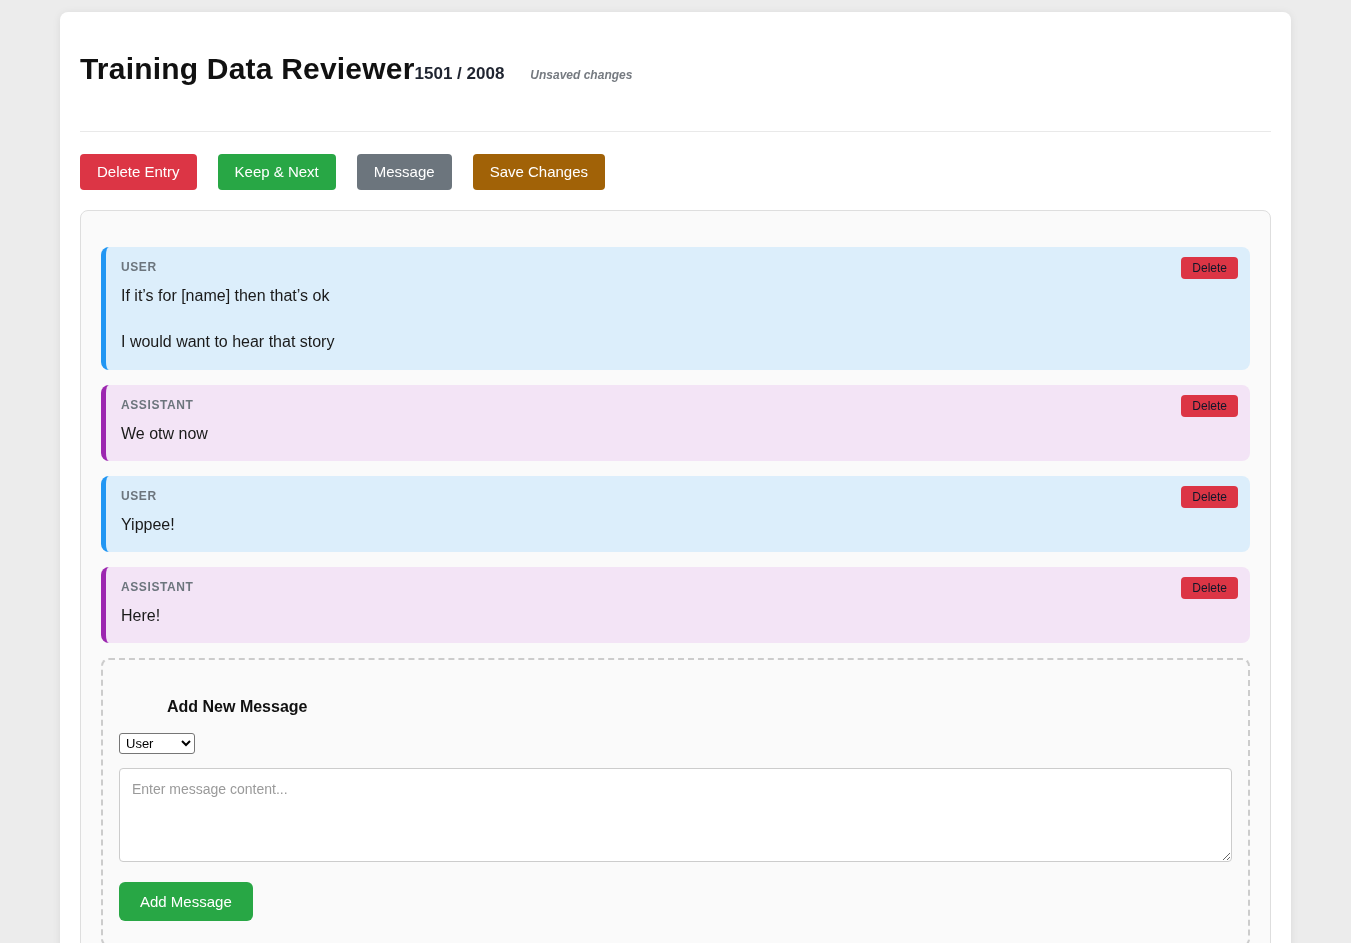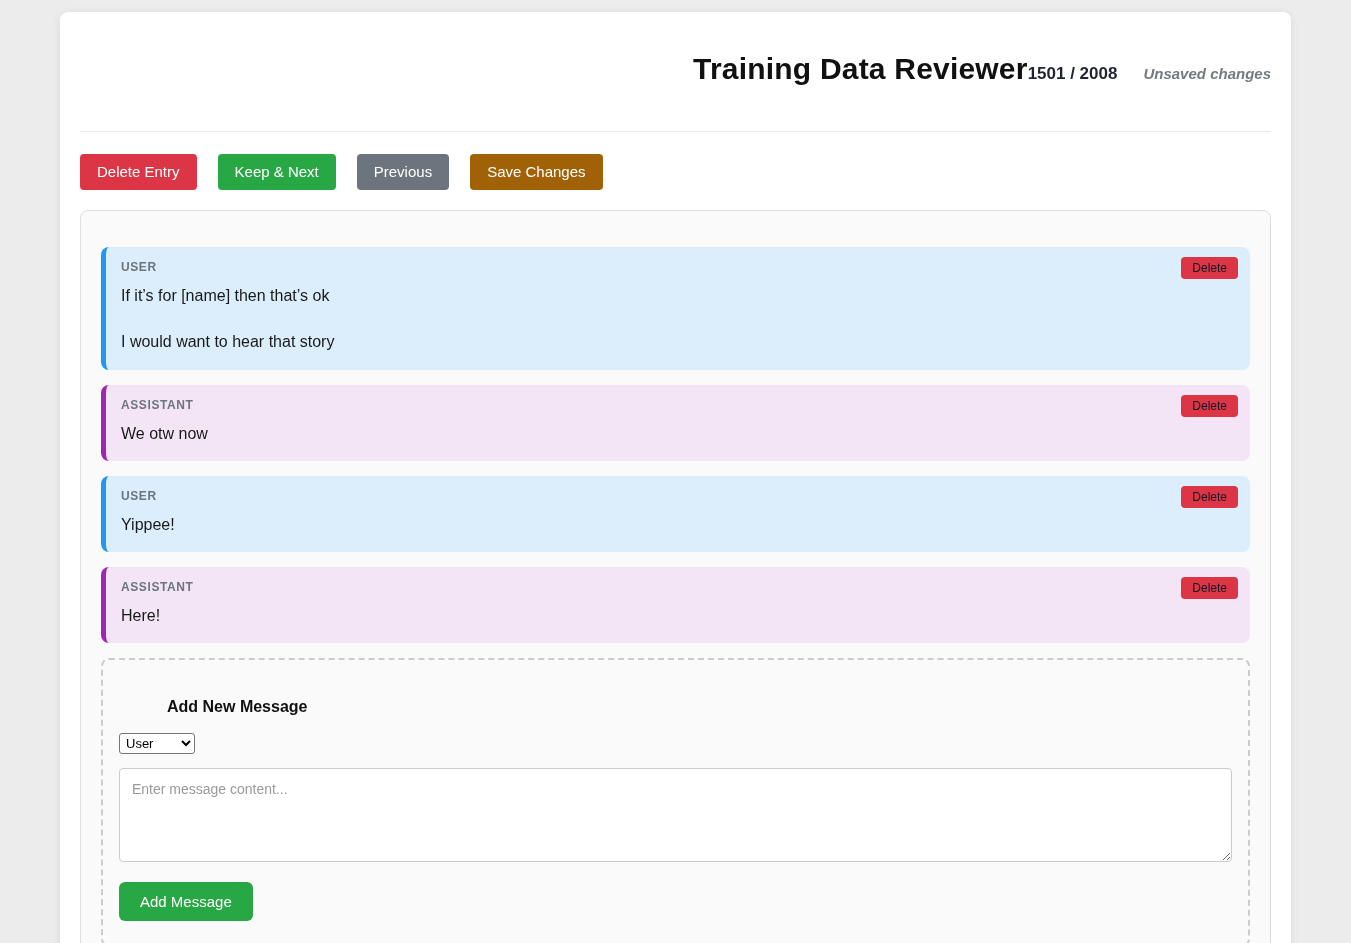--- a/index.html
+++ b/index.html
@@ -14,41 +14,41 @@
     width: 1231px;
     margin: 12px auto 0 auto;
     background: #ffffff;
     border-radius: 8px;
     box-shadow: 0 1px 8px rgba(0,0,0,0.08);
     padding: 40px 20px 40px 20px;
     min-height: 1100px;
   }
   .header-row {
     display: flex;
-    justify-content: flex-end;
+    justify-content: flex-start;
     align-items: baseline;
   }
   .page-title {
     font-size: 30px;
     font-weight: bold;
     color: #111;
     letter-spacing: 0.2px;
   }
   .header-right {
     display: flex;
     align-items: baseline;
     gap: 26px;
   }
   .counter {
     font-size: 17px;
     font-weight: bold;
     color: #1f2430;
   }
   .status-text {
-    font-size: 15px;
+    font-size: 12px;
     font-weight: bold;
     font-style: italic;
     color: #757a80;
   }
   .divider {
     border: none;
     border-top: 1px solid #e9e9e9;
     margin-top: 45px;
   }
   .toolbar {
@@ -182,21 +182,21 @@
       <span class="counter">1501 / 2008</span>
       <span class="status-text">Unsaved changes</span>
     </div>
   </div>
 
   <hr class="divider">
 
   <div class="toolbar">
     <button class="btn btn-danger">Delete Entry</button>
     <button class="btn btn-success">Keep &amp; Next</button>
-    <button class="btn btn-secondary">Previous</button>
+    <button class="btn btn-secondary">Message</button>
     <button class="btn btn-primary">Save Changes</button>
   </div>
 
   <div class="conversation-panel">
 
     <div class="msg-card msg-user">
       <div class="msg-role">USER</div>
       <button class="msg-delete-btn">Delete</button>
       <div class="msg-content">If it’s for [name] then that’s ok
 

